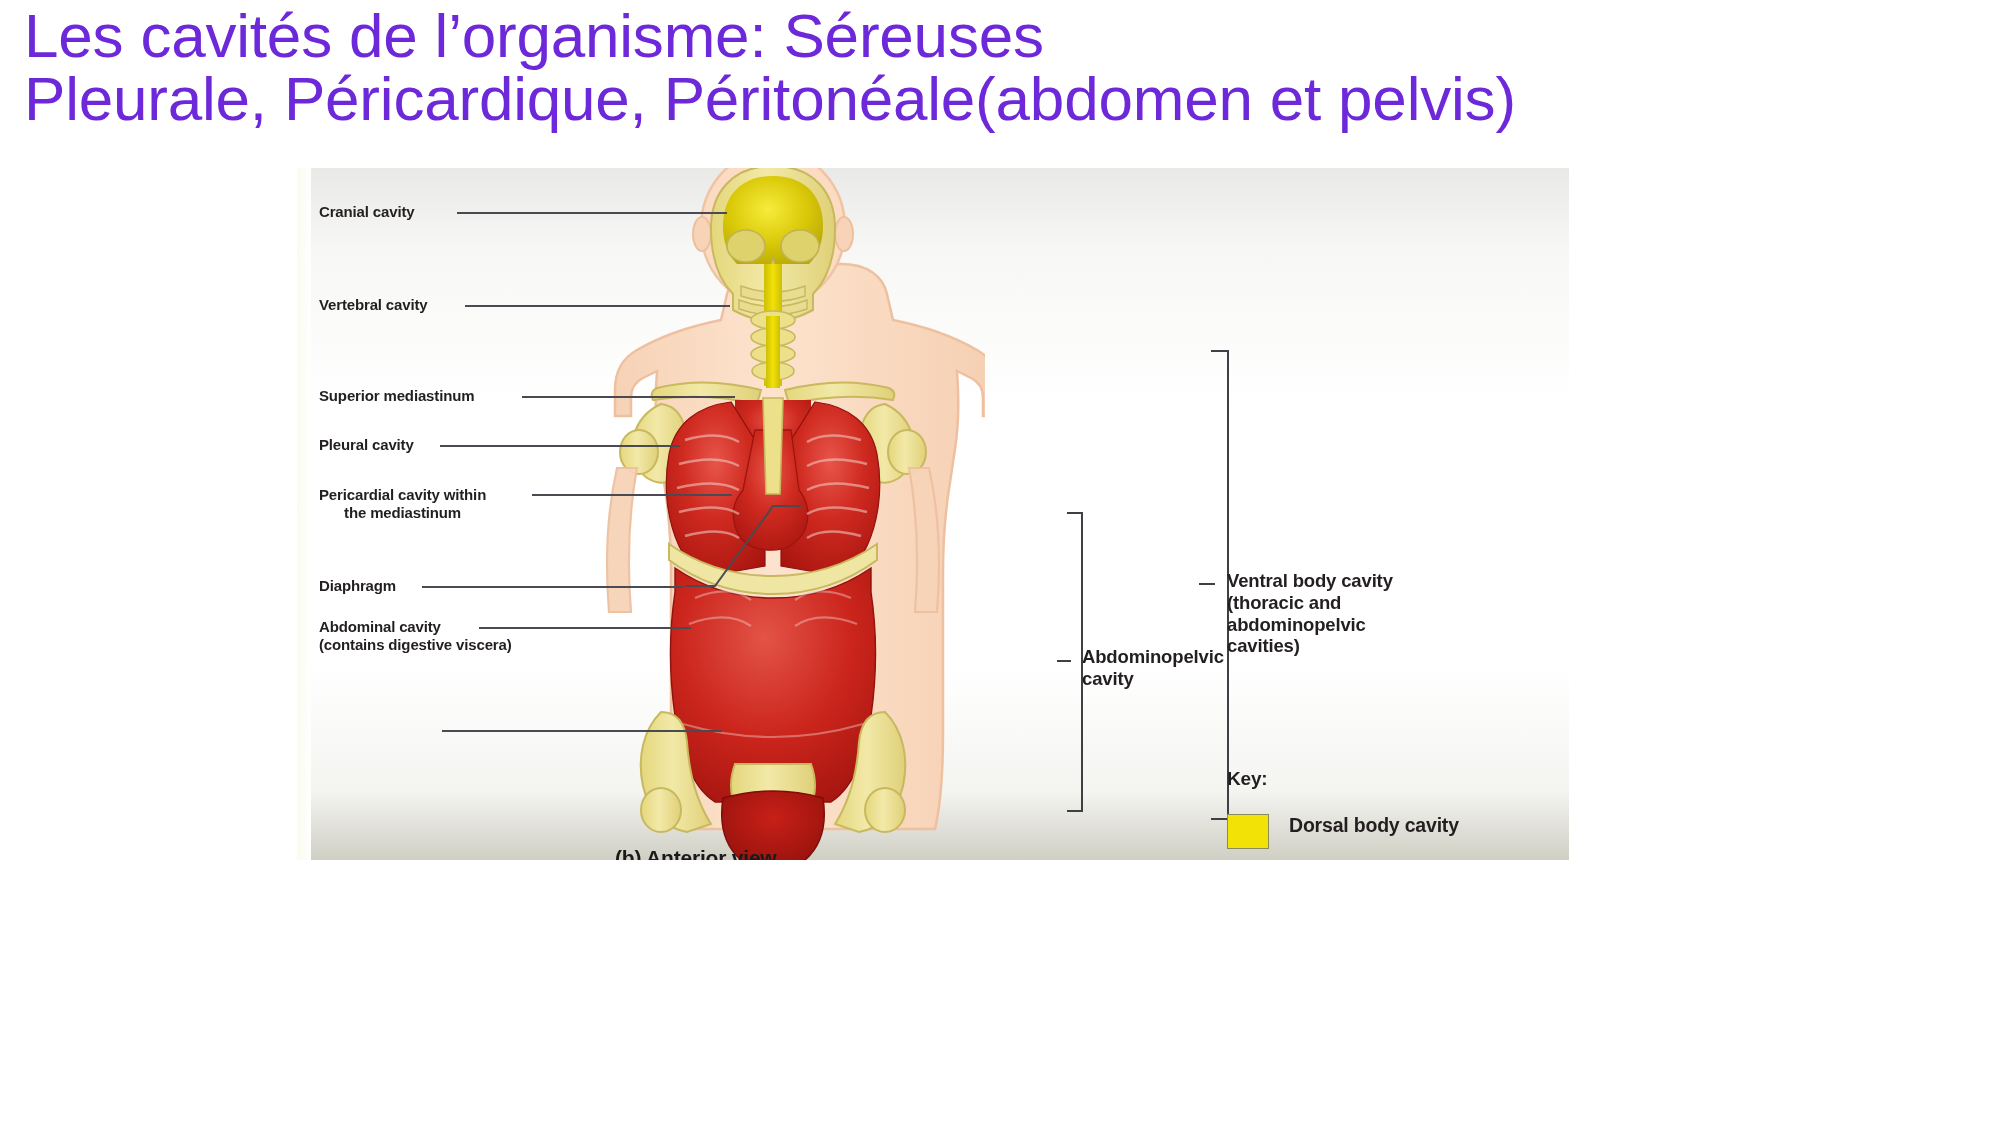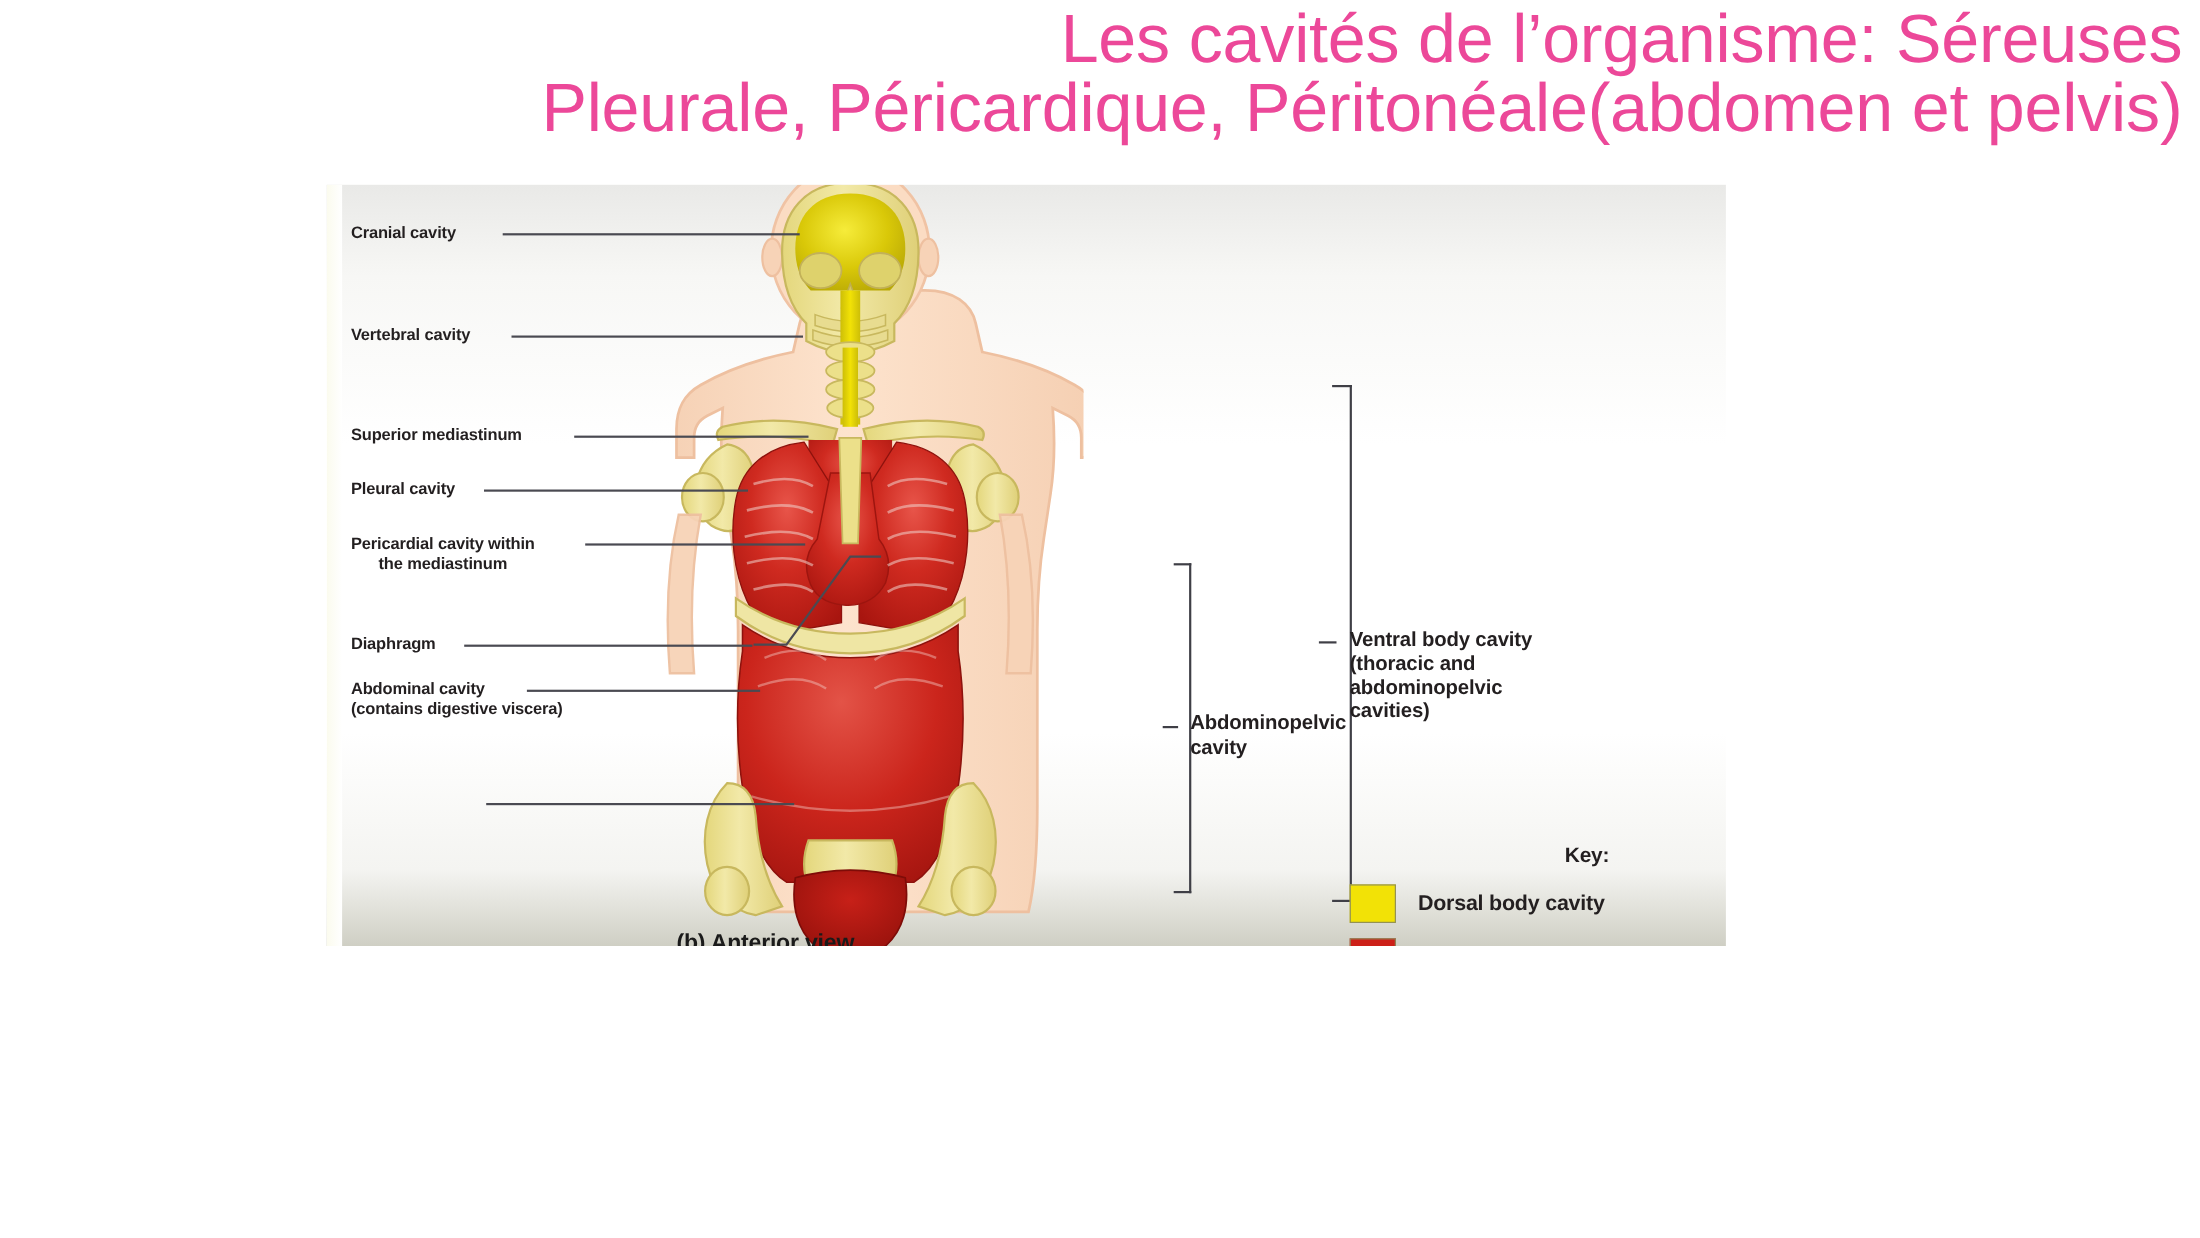--- a/index.html
+++ b/index.html
@@ -14,27 +14,26 @@
     overflow: hidden;
     font-family: "Liberation Sans", sans-serif;
   }
 
   
   #slide-title {
     position: absolute;
     left: 24px;
     top: 4px;
     width: 1960px;
-    color: #ec4899;
+    color: #6d28d9;
     font-size: 62px;
     line-height: 1.02;
     font-weight: 400;
     letter-spacing: -0.2px;
     white-space: nowrap;
-    text-align: right;
   }
   #slide-title .tline { display: block; }
 
   
   #figure-panel {
     position: absolute;
     left: 297px;
     top: 168px;
     width: 1272px;
     height: 692px;
@@ -79,26 +78,25 @@
     position: absolute;
     height: 0;
     border-top: 2px solid #3f3f46;
   }
 
   
   #key-block { position: absolute; }
   #key-title {
     color: #231f20; font-weight: bold; font-size: 19px;
     letter-spacing: -0.2px;
-    text-align: right;
   }
   .key-row {
     display: flex;
-    align-items: center;
-    margin-top: 14px;
+    align-items: flex-start;
+    margin-top: 24px;
   }
   .key-swatch {
     width: 40px; height: 33px;
     border: 1px solid #8a8a5a;
     margin-right: 20px;
     flex: none;
   }
   .key-label {
     color: #231f20; font-weight: bold; font-size: 19.5px;
     letter-spacing: -0.2px; white-space: nowrap;

